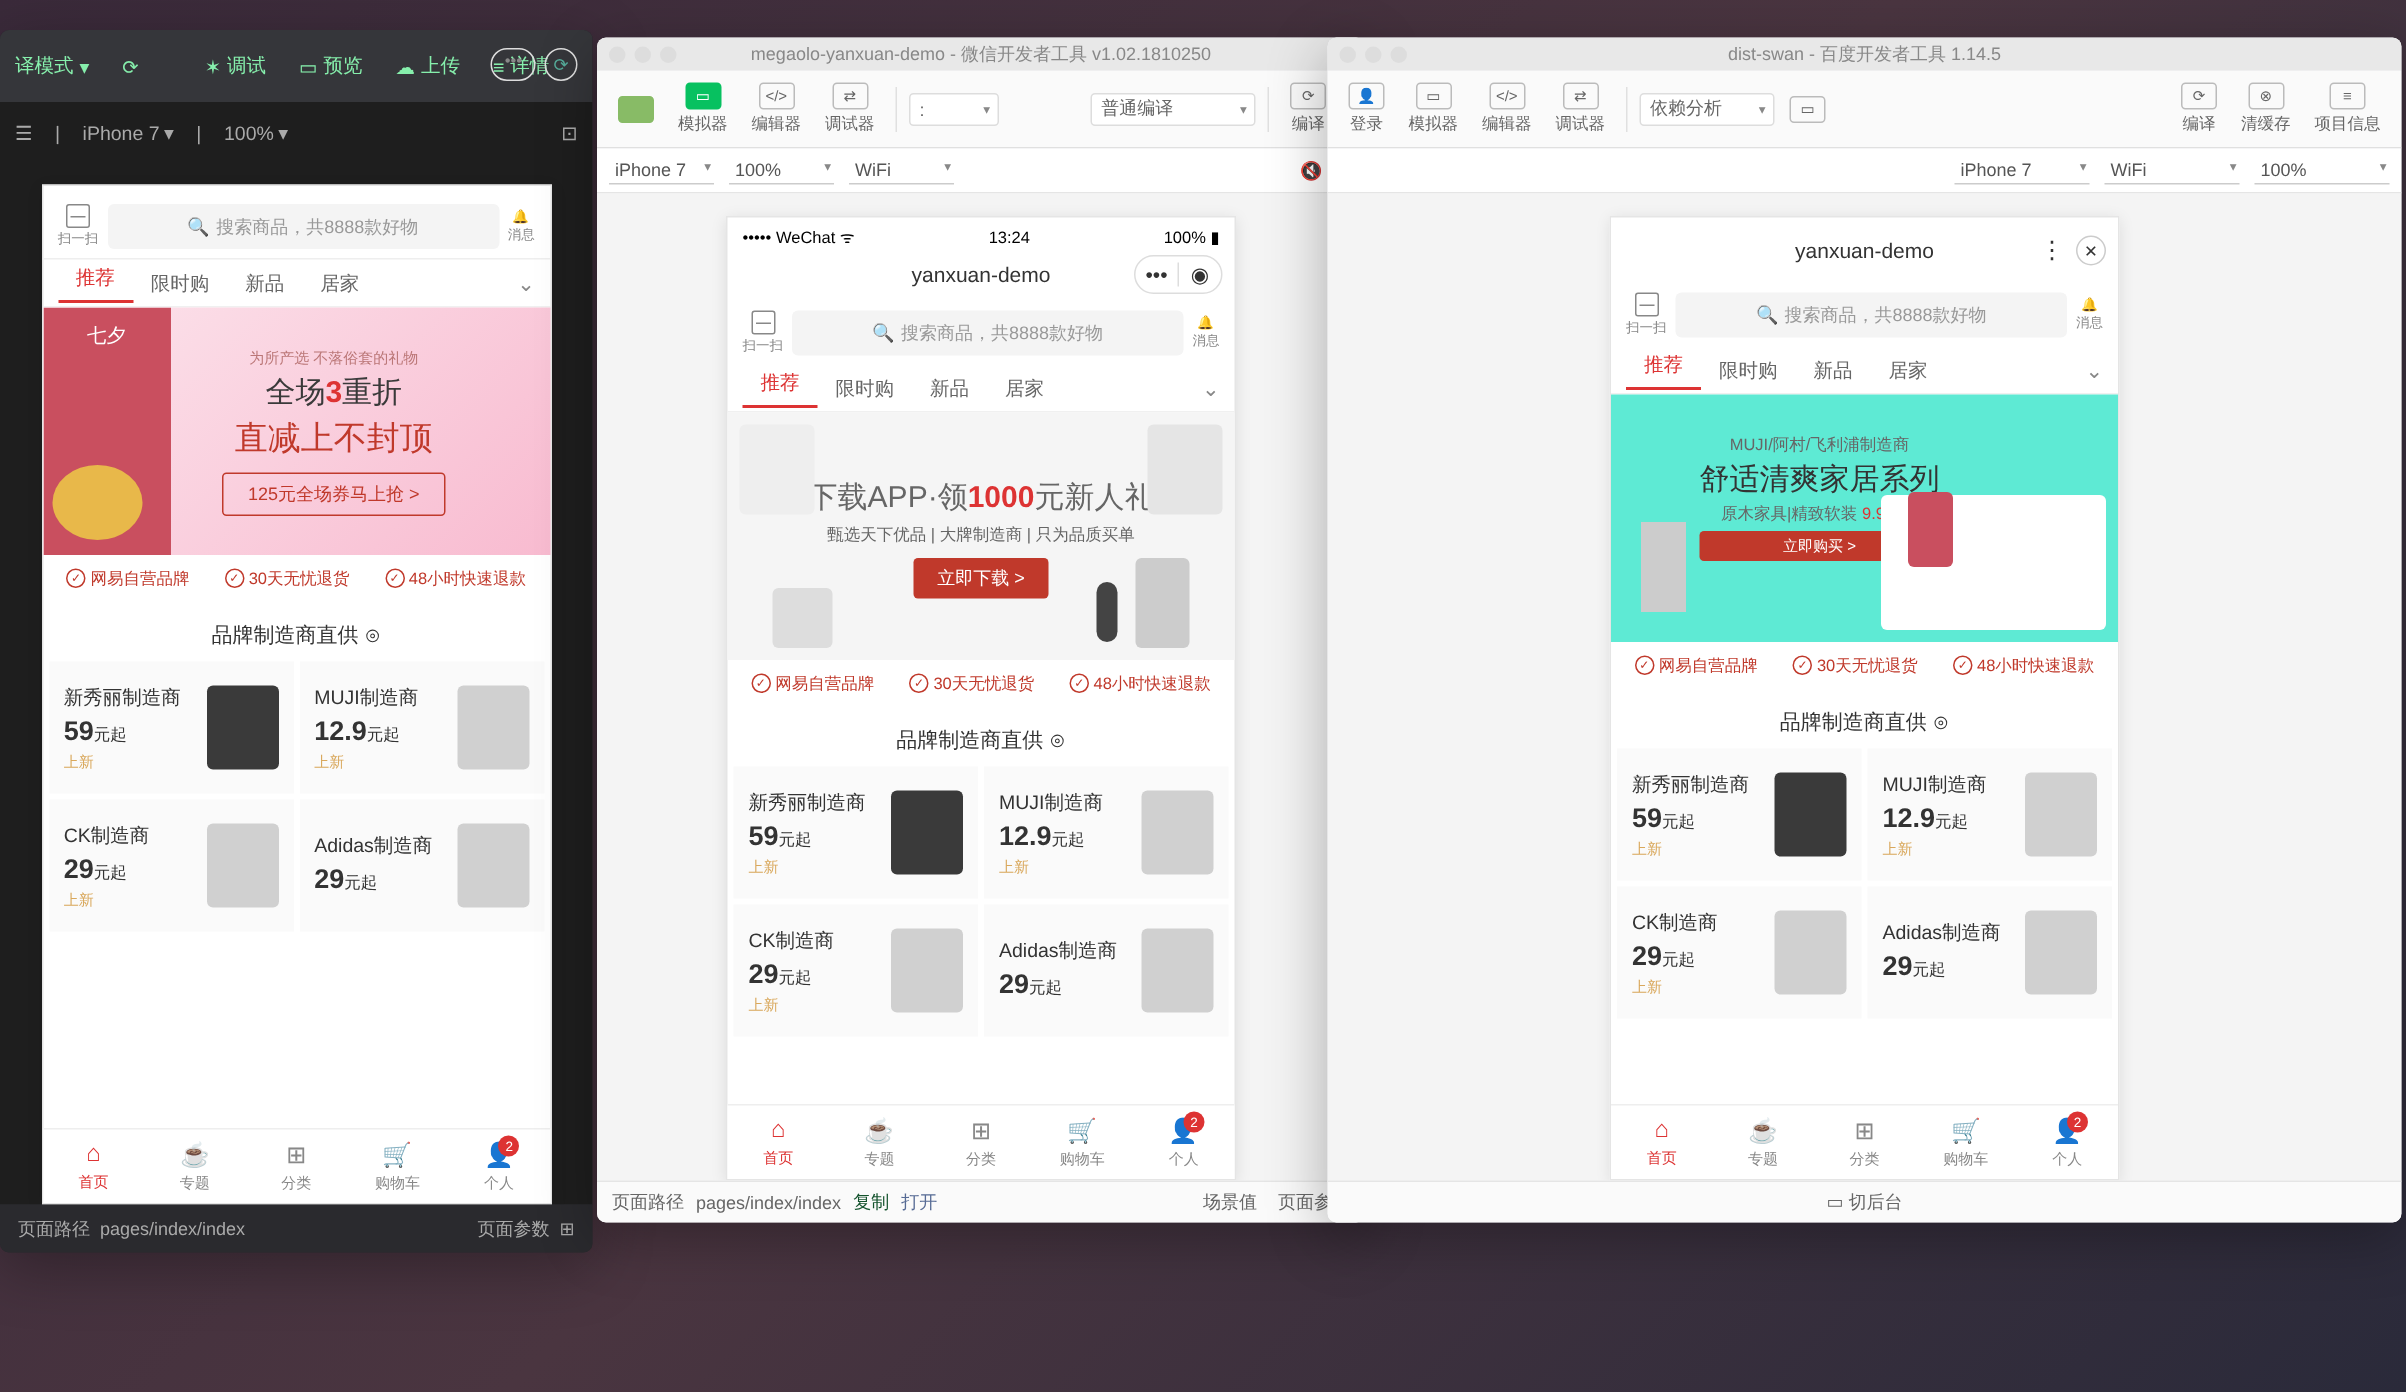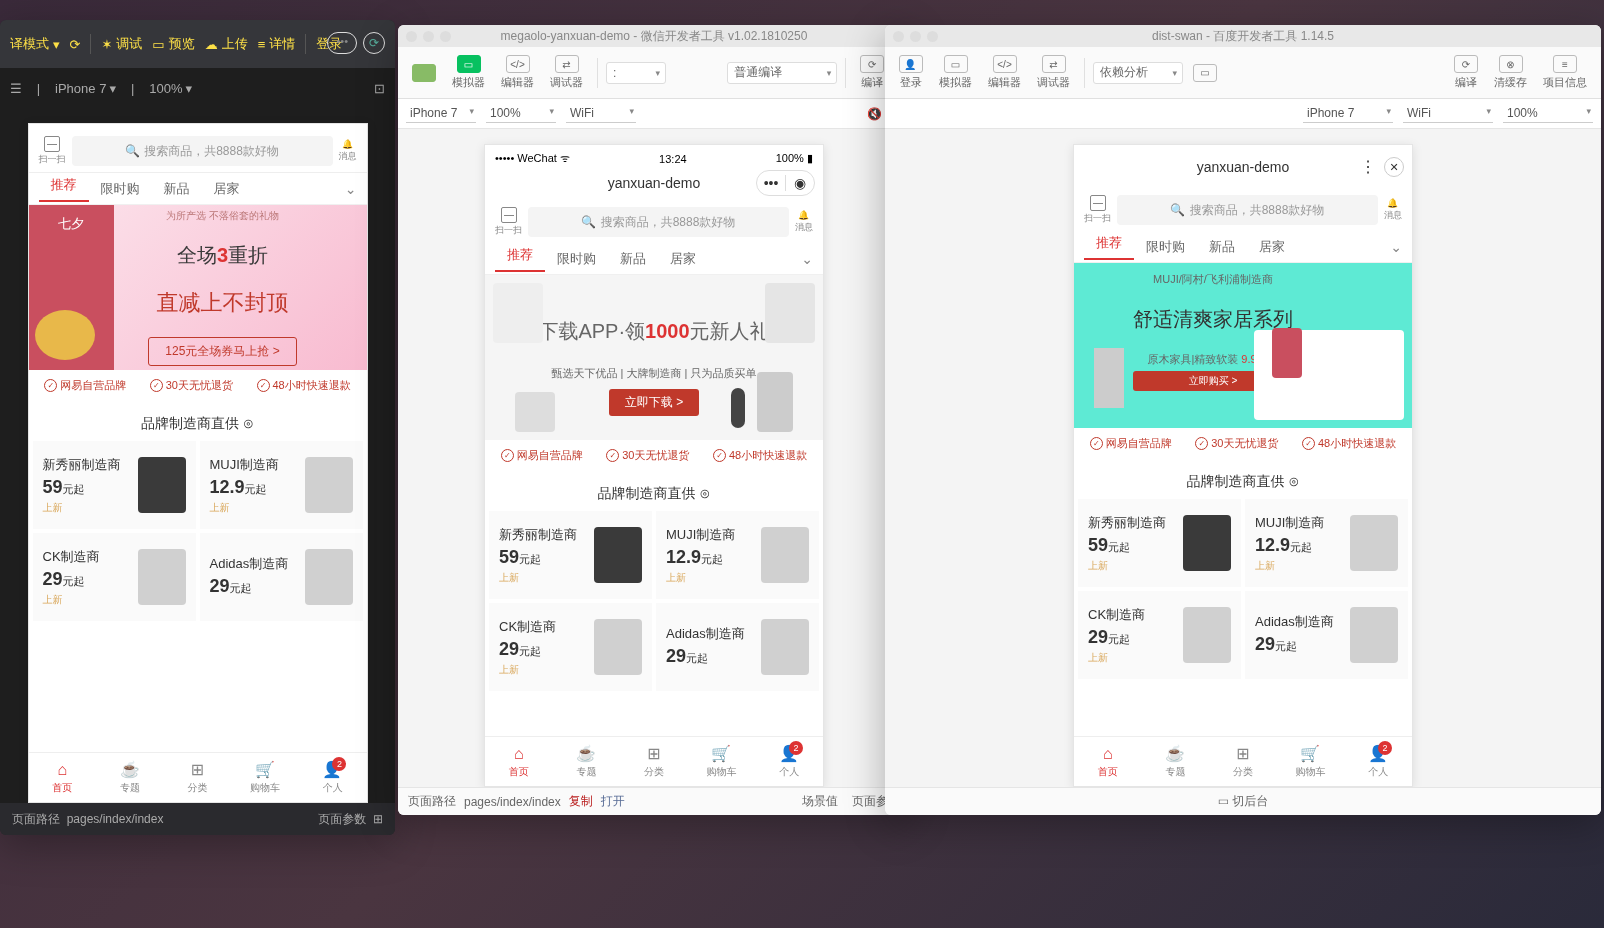--- a/index.html
+++ b/index.html
@@ -7,21 +7,21 @@
 
 .win { position: absolute; background: #f5f5f7; border-radius: 6px; box-shadow: 0 10px 40px rgba(0,0,0,0.3); overflow: hidden; display: flex; flex-direction: column; }
 .win1 { left: 0; top: 20px; width: 395px; height: 815px; background: #2a2a2e; }
 .win2 { left: 398px; top: 25px; width: 512px; height: 790px; }
 .win3 { left: 885px; top: 25px; width: 716px; height: 790px; }
 
 .titlebar { height: 22px; display: flex; align-items: center; justify-content: center; background: #e8e8e8; font-size: 12px; color: #888; position: relative; }
 .traffic { position: absolute; left: 8px; display: flex; gap: 6px; }
 .tdot { width: 11px; height: 11px; border-radius: 50%; background: #ddd; }
 
-.toolbar1 { height: 48px; background: #35363a; display: flex; align-items: center; padding: 0 10px; gap: 10px; color: #fde047; font-size: 13px; }
+.toolbar1 { height: 48px; background: #35363a; display: flex; align-items: center; padding: 0 10px; gap: 22px; color: #86efac; font-size: 13px; }
 .tb-item { display: flex; align-items: center; gap: 4px; cursor: pointer; white-space: nowrap; }
 .tb-sep { width: 1px; height: 20px; background: #555; }
 
 .devbar1 { height: 40px; background: #1e1e1e; display: flex; align-items: center; padding: 0 10px; gap: 15px; color: #aaa; font-size: 13px; }
 .dd { display: flex; align-items: center; gap: 3px; }
 .phone-stage { flex: 1; background: #1e1e1e; display: flex; justify-content: center; padding-top: 15px; }
 .phone-stage.light { background: #f4f4f4; }
 
 .footer1 { height: 32px; background: #2a2a2e; color: #aaa; font-size: 12px; display: flex; align-items: center; padding: 0 12px; justify-content: space-between; }
 
@@ -59,21 +59,21 @@
 .bell-ic { display: flex; flex-direction: column; align-items: center; font-size: 9px; color: #888; gap: 1px; }
 
 .tabs { display: flex; align-items: center; padding: 0 10px; height: 32px; font-size: 13px; border-bottom: 1px solid #f0f0f0; position: relative; }
 .tab { padding: 0 12px; color: #666; cursor: pointer; }
 .tab.active { color: #d33; font-weight: 500; border-bottom: 2px solid #d33; padding-bottom: 6px; margin-bottom: -1px; }
 .tab-arrow { margin-left: auto; color: #888; font-size: 14px; }
 
 .banner { height: 165px; background: #f0ece8; display: flex; align-items: center; justify-content: center; flex-direction: column; color: #666; font-size: 13px; position: relative; overflow: hidden; }
 .banner.pink { background: linear-gradient(135deg, #fce4ec, #f8bbd0); }
 .banner.grey { background: #f5f5f5; }
-.banner .big { font-size: 20px; margin: 19px 0; }
+.banner .big { font-size: 20px; margin: 2px 0; }
 .banner .red { color: #d33; }
 .banner .tag { color: #666; font-size: 11px; margin-top: 2px; }
 .banner .btn { background: #c0392b; color: #fff; padding: 5px 16px; border-radius: 3px; font-size: 12px; margin-top: 8px; }
 .banner .btn.outline { background: transparent; border: 1px solid #c0392b; color: #c0392b; }
 .banner-prod { position: absolute; width: 50px; height: 60px; background: #e0e0e0; border-radius: 4px; }
 
 .perks { display: flex; justify-content: space-around; padding: 8px 4px; font-size: 11px; color: #c0392b; }
 .perk { display: flex; align-items: center; gap: 3px; }
 .perk::before { content: "✓"; border: 1px solid #c0392b; border-radius: 50%; width: 11px; height: 11px; display: inline-flex; align-items: center; justify-content: center; font-size: 8px; }
 
@@ -367,21 +367,21 @@
             <span class="ic">👤</span>
             <span>个人</span>
             <div class="badge">2</div>
           </div>
       </div>
     </div>
   </div>
   <div class="footer2">
     <span>页面路径</span>
     <span>pages/index/index</span>
-    <span style="color:#b91c1c">复制</span>
+    <span style="color:#14532d">复制</span>
     <span style="color:#576b95">打开</span>
     <div class="right">
       <span>场景值</span>
       <span>页面参数</span>
     </div>
   </div>
 </div>
 
 <div class="win win3">
   <div class="titlebar">

